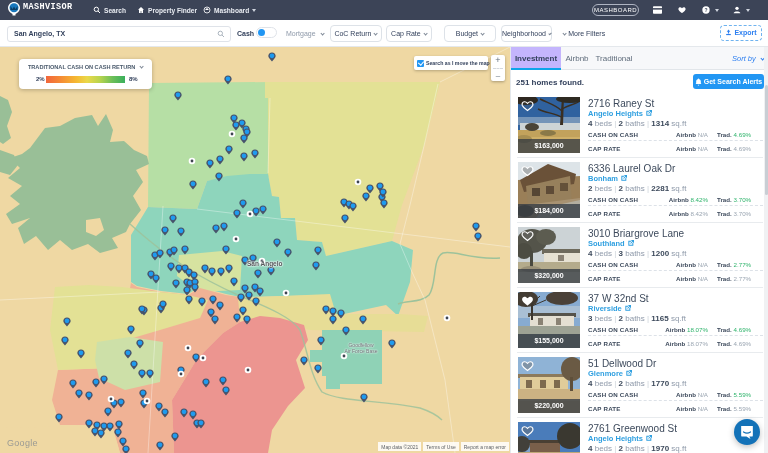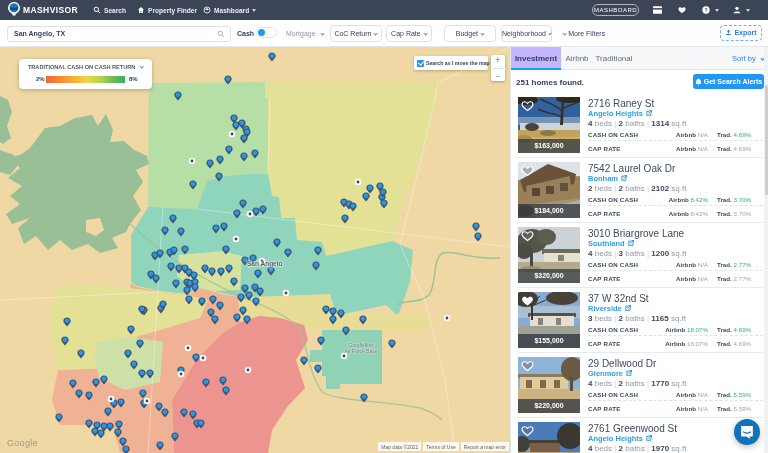--- a/index.html
+++ b/index.html
@@ -1,18 +1,18 @@
 <!DOCTYPE html>
 <html><head><meta charset="utf-8">
 <style>
 * { margin:0; padding:0; box-sizing:border-box; }
 html,body { width:768px; height:453px; overflow:hidden; font-family:"Liberation Sans",sans-serif; }
 #app { position:relative; width:768px; height:453px; background:#fff; }
 .nav { position:absolute; left:0; top:0; width:768px; height:20px; background:#3c4457; }
-.logo { position:absolute; left:8px; top:2px; display:flex; align-items:center; }
+.logo { position:absolute; left:8px; top:2px; display:flex; align-items:flex-start;font-family:Liberation Mono, monospace; }
 .logo svg { width:12px; height:15px; }
 .logo .word { color:#fff; font-weight:bold; font-size:8.5px; letter-spacing:.4px; margin-left:3px; }
 .navitem { position:absolute; top:0; height:20px; display:flex; align-items:center; color:#e9ecf2; font-size:6.6px; font-weight:bold; }
 .navitem svg { width:8px; height:8px; margin-right:3px; }
 .mashb { position:absolute; left:592px; top:4px; width:47px; height:12px; border:1px solid #aeb4c2; border-radius:6px; color:#fff; font-size:6px; letter-spacing:.5px; text-align:center; line-height:10px; }
 .nico { position:absolute; top:6px; }
 .caret { display:inline-block; width:0; height:0; border-left:2.5px solid transparent; border-right:2.5px solid transparent; border-top:3px solid #cfd4de; margin-left:3px; }
 .filters { position:absolute; left:0; top:20px; width:768px; height:27px; background:#fff; border-bottom:1px solid #e4e8ec; }
 .searchbox { position:absolute; left:7px; top:6px; width:224px; height:16px; border:1px solid #dfe3e9; border-radius:3px; font-size:7px; font-weight:bold; color:#33415c; line-height:14px; padding-left:6px; }
 .mag { position:absolute; right:5px; top:3px; width:8px; height:8px; }
@@ -38,21 +38,21 @@
 .zoombtn .zdiv { position:absolute; top:13px; left:2px; width:10px; border-top:1px dashed #d4d8dd; }
 .goog { position:absolute; left:7px; bottom:5px; font-size:9px; color:#9a9a94; letter-spacing:.3px; }
 .attr { position:absolute; right:1px; bottom:2px; height:9px; font-size:5px; color:#5f6368; line-height:9px; }
 .ab { background:rgba(255,255,255,.85); padding:1.5px 3px; margin-left:2px; }
 .citylbl { position:absolute; left:247px; top:213px; font-size:6.5px; font-weight:bold; color:#55585c; text-shadow:0 0 2px #fff,0 0 2px #fff,0 0 2px #fff; }
 .aflbl { position:absolute; left:338px; top:295px; width:46px; font-size:5px; color:#6d7177; text-align:center; text-shadow:0 0 2px #fff,0 0 2px #fff; line-height:6px; }
 .panel { position:absolute; left:510px; top:47px; width:258px; height:406px; background:#fff; border-left:1px solid #e4e8ec; }
 .tabs { position:absolute; left:0; top:0; width:258px; height:23px; background:#f7f8fa; border-bottom:1px solid #e2e6ea; }
 .tab { position:absolute; top:0; height:23px; font-size:8px; color:#5f6c7b; line-height:23px; }
 .tab.active { background:#c4b5fd; color:#33415c; font-weight:bold; border-bottom:2px solid #0ea5e9; }
-.sortby { position:absolute; right:5px; top:0; font-size:7.5px; color:#2d7ff0; line-height:23px; }
+.sortby { position:absolute; right:5px; top:0; font-size:7.5px; color:#2d7ff0; line-height:23px;font-style:italic; }
 .found { position:absolute; left:5px; top:31px; font-size:8px; font-weight:bold; color:#33415c; }
 .alerts { position:absolute; left:182px; top:27px; width:71px; height:15px; background:#2196f3; border-radius:3px; color:#fff; font-size:7px; font-weight:bold; text-align:center; line-height:15px; }
 .scrl { position:absolute; right:0px; top:0; width:4px; height:406px; background:#f0f1f3; }
 .scrlthumb { position:absolute; right:0.5px; top:38px; width:3px; height:110px; background:#c9ced4; border-radius:2px; }
 .card { position:absolute; left:0; width:252px; height:57px; }
 .card:after { content:""; position:absolute; left:6px; right:0; bottom:-4px; border-top:1px solid #e8ebee; }
 .th { position:absolute; left:7px; top:0; width:62px; height:56px; overflow:hidden; }
 .heart { position:absolute; left:10px; top:3px; width:13px; height:12px; }
 .price { position:absolute; left:7px; top:42px; width:62px; height:14px; background:rgba(47,55,66,.75); color:#fff; font-size:7px; font-weight:bold; text-align:center; line-height:14px; }
 .addr { position:absolute; left:77px; top:0.5px; font-size:10px; color:#3d4a5c; }
@@ -425,26 +425,26 @@
 <rect x="28" y="24" width="8" height="8" fill="#5e4b37"></rect>
 <rect x="42" y="21" width="8" height="8" fill="#645139"></rect>
 <polygon points="0,44 62,36 62,56 0,56" fill="#a89272"></polygon>
 <polygon points="26,46 62,38 62,56 18,56" fill="#b3aea0"></polygon>
 <ellipse cx="7" cy="49" rx="9" ry="6" fill="#5e5340"></ellipse>
 </svg></div>
   <svg class="heart" viewBox="0 0 24 24">
           <path d="M12 21s-8.5-5.6-10.4-10C.3 7.6 2 4 5.6 3.5 8 3.2 10 4.4 12 6.6 14 4.4 16 3.2 18.4 3.5 22 4 23.7 7.6 22.4 11 20.5 15.4 12 21 12 21z" fill="rgba(110,110,110,.45)" stroke="#fff" stroke-width="2.4"></path>
         </svg>
   <div class="price">$184,000</div>
-  <div class="addr">7542 Laurel Oak Dr</div>
+  <div class="addr">6336 Laurel Oak Dr</div>
   <div class="hood">Bonham <svg class="ext" viewBox="0 0 24 24">
             <path d="M4 5h8v3H7v9h9v-5h3v8H4z" fill="#2e9fe0"></path>
             <path d="M13 3h8v8h-3V8.1l-6.4 6.4-2.1-2.1L15.9 6H13z" fill="#2e9fe0"></path>
           </svg></div>
-  <div class="beds"><b>2</b> beds <span class="sep">|</span> <b>2</b> baths <span class="sep">|</span> <b>2102</b> sq.ft</div>
+  <div class="beds"><b>2</b> beds <span class="sep">|</span> <b>2</b> baths <span class="sep">|</span> <b>2281</b> sq.ft</div>
   <div class="srow" style="top:32px">
           <span class="slabel">CASH ON CASH</span>
           <span class="col1"><b>Airbnb</b> <span style="color:#2eb36b">8.42%</span></span>
           <span class="col2"><b>Trad.</b> <span style="color:#2eb36b">3.70%</span></span>
         </div>
   <div class="dash"></div>
   <div class="srow" style="top:45.5px">
           <span class="slabel">CAP RATE</span>
           <span class="col1"><b>Airbnb</b> <span class="gv">8.42%</span></span>
           <span class="col2"><b>Trad.</b> <span class="gv">3.70%</span></span>
@@ -533,21 +533,21 @@
 <rect x="36" y="23" width="6" height="8" fill="#7d6a4e"></rect>
 <rect x="0" y="32" width="62" height="24" fill="#cbb283"></rect>
 <rect x="0" y="44" width="62" height="12" fill="#c4a875"></rect>
 <ellipse cx="54" cy="12" rx="11" ry="12" fill="#6a5a44"></ellipse>
 <rect x="52" y="20" width="3" height="14" fill="#5e4f3a"></rect>
 </svg></div>
   <svg class="heart" viewBox="0 0 24 24">
           <path d="M12 21s-8.5-5.6-10.4-10C.3 7.6 2 4 5.6 3.5 8 3.2 10 4.4 12 6.6 14 4.4 16 3.2 18.4 3.5 22 4 23.7 7.6 22.4 11 20.5 15.4 12 21 12 21z" fill="rgba(110,110,110,.45)" stroke="#fff" stroke-width="2.4"></path>
         </svg>
   <div class="price">$220,000</div>
-  <div class="addr">29 Dellwood Dr</div>
+  <div class="addr">51 Dellwood Dr</div>
   <div class="hood">Glenmore <svg class="ext" viewBox="0 0 24 24">
             <path d="M4 5h8v3H7v9h9v-5h3v8H4z" fill="#2e9fe0"></path>
             <path d="M13 3h8v8h-3V8.1l-6.4 6.4-2.1-2.1L15.9 6H13z" fill="#2e9fe0"></path>
           </svg></div>
   <div class="beds"><b>4</b> beds <span class="sep">|</span> <b>2</b> baths <span class="sep">|</span> <b>1770</b> sq.ft</div>
   <div class="srow" style="top:32px">
           <span class="slabel">CASH ON CASH</span>
           <span class="col1"><b>Airbnb</b> <span style="color:#9aa5b1">N/A</span></span>
           <span class="col2"><b>Trad.</b> <span style="color:#2eb36b">5.59%</span></span>
         </div>

